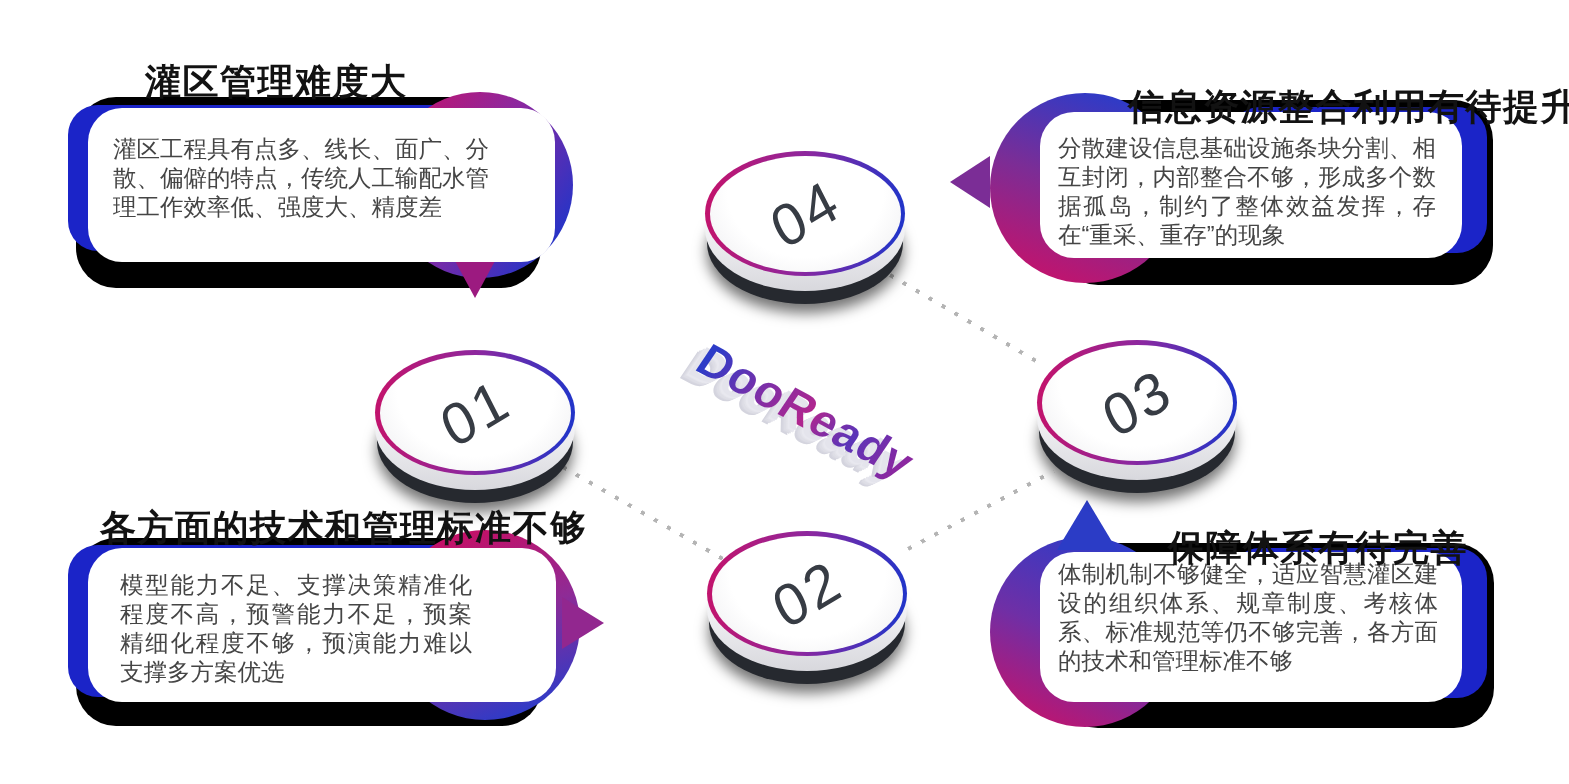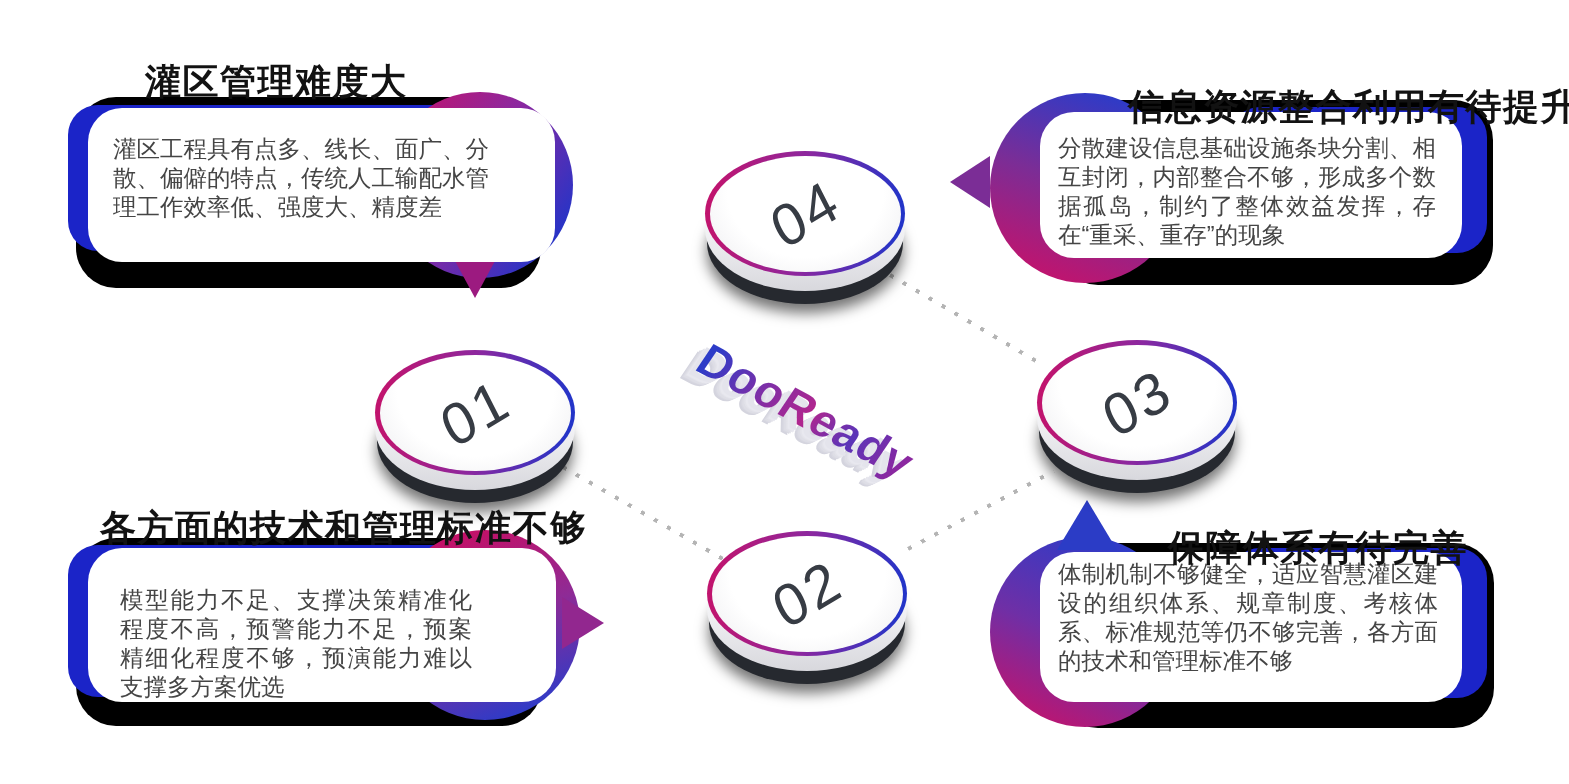--- a/index.html
+++ b/index.html
@@ -108,21 +108,21 @@
       <p class="body-text">分散建设信息基础设施条块分割、相互封闭，内部整合不够，形成多个数据孤岛，制约了整体效益发挥，存在“重采、重存”的现象</p>
     </div>
   </div>
 
   <div>
     <h2 class="card-title" style="left:100px; top:504px;">各方面的技术和管理标准不够</h2>
     <div class="shadow-rect" style="left:76px; top:538px; width:466px; height:188px;"></div>
     <div class="accent-rect" style="left:68px; top:545px; width:420px; height:152px;"></div>
     <div class="grad-circle circ-bl" style="left:390px; top:530px; width:190px; height:190px;"></div>
     <div class="tail tail-right" style="left:562px; top:597px;"></div>
-    <div class="white-rect" style="left:88px; top:548px; width:468px; height:154px; padding:38px 84px 0 32px;">
+    <div class="white-rect" style="left:88px; top:548px; width:468px; height:154px; padding:23px 84px 0 32px;">
       <p class="body-text">模型能力不足、支撑决策精准化程度不高，预警能力不足，预案精细化程度不够，预演能力难以支撑多方案优选</p>
     </div>
   </div>
 
   <div>
     <h2 class="card-title" style="left:1168px; top:508px;margin-top:16px;">保障体系有待完善</h2>
     <div class="shadow-rect" style="left:1058px; top:543px; width:436px; height:185px;"></div>
     <div class="accent-rect" style="left:1230px; top:548px; width:257px; height:150px;"></div>
     <div class="grad-circle circ-br" style="left:990px; top:537px; width:190px; height:190px;"></div>
     <div class="tail tail-up" style="left:1057px; top:500px;"></div>

